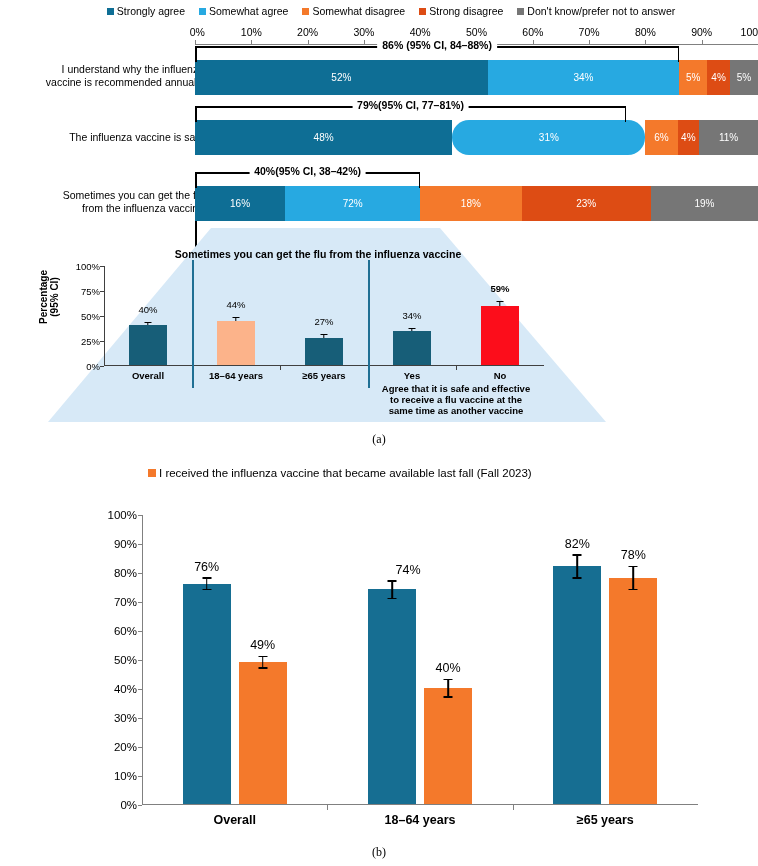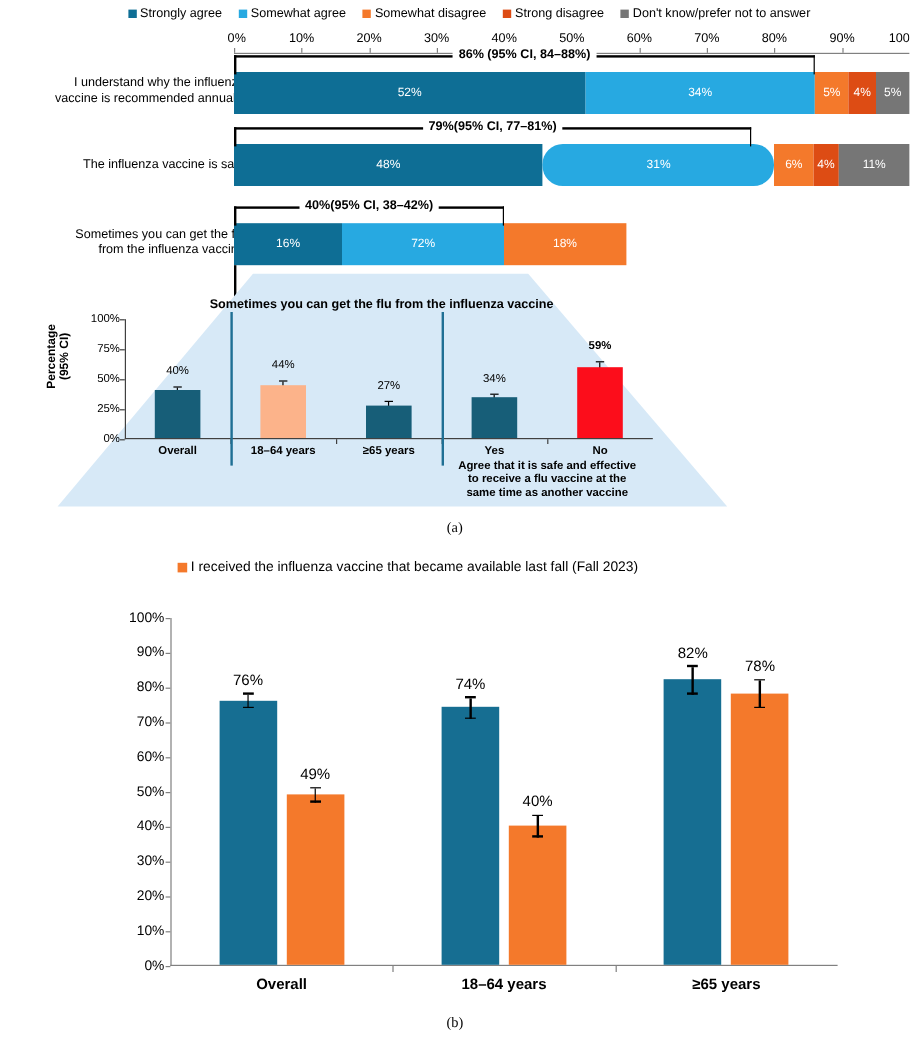--- a/index.html
+++ b/index.html
@@ -267,20 +267,26 @@
       </div>
       <div class="stack" style="top: 186px; width: 563px;">
         <div class="seg" style="background: rgb(14, 110, 149); width: 90.08px;">
           <span>16%</span>
         </div>
         <div class="seg" style="background: rgb(39, 169, 225); width: 135.12px;">
           <span>72%</span>
         </div>
         <div class="seg" style="background: rgb(244, 121, 43); width: 101.34px;">
           <span>18%</span>
+        </div>
+        <div class="seg" style="background: rgb(221, 76, 20); width: 129.49px;">
+          <span>23%</span>
+        </div>
+        <div class="seg" style="background: rgb(118, 118, 118); width: 106.97px;">
+          <span>19%</span>
         </div>
       </div>
       <div class="ci-bracket" style="left: 183px; width: 225.2px; top: 166px;">
         <div class="cib-top"></div>
         <div class="cib-l"></div>
         <div class="cib-r"></div>
         <div class="cib-text">40%(95% CI, 38–42%)</div>
       </div>
       <div class="ci-drop" style="left: 183px; top: 221px; height: 40px;"></div>
       <div class="ci-drop-foot" style="left: 183px; top: 260px;"></div>
@@ -396,21 +402,21 @@
       <div class="b-bar" style="left: 96.6667px; width: 48px; height: 142.1px; background: rgb(244, 121, 43);"></div>
       <div class="errbar" style="left: 120.667px; bottom: 136.3px; height: 11.6px; width: 1.6px;"></div>
       <div class="errcap" style="left: 120.667px; bottom: 147.9px; width: 9px; height: 1.6px;"></div>
       <div class="errcap" style="left: 120.667px; bottom: 136.3px; width: 9px; height: 1.6px;"></div>
       <div class="b-vlabel" style="left: 120.667px; bottom: 152.9px;">49%</div>
       <div class="b-xtick" style="left: 92.6667px; top: 298px;">Overall</div>
       <div class="b-bar" style="left: 226px; width: 48px; height: 214.6px; background: rgb(22, 110, 146);"></div>
       <div class="errbar" style="left: 250px; bottom: 205.9px; height: 17.4px; width: 1.6px;"></div>
       <div class="errcap" style="left: 250px; bottom: 223.3px; width: 9px; height: 1.6px;"></div>
       <div class="errcap" style="left: 250px; bottom: 205.9px; width: 9px; height: 1.6px;"></div>
-      <div class="b-vlabel" style="left: 250px; bottom: 228.3px;">74%</div>
+      <div class="b-vlabel" style="left: 266px; bottom: 228.3px;">74%</div>
       <div class="b-bar" style="left: 282px; width: 48px; height: 116px; background: rgb(244, 121, 43);"></div>
       <div class="errbar" style="left: 306px; bottom: 107.3px; height: 17.4px; width: 1.6px;"></div>
       <div class="errcap" style="left: 306px; bottom: 124.7px; width: 9px; height: 1.6px;"></div>
       <div class="errcap" style="left: 306px; bottom: 107.3px; width: 9px; height: 1.6px;"></div>
       <div class="b-vlabel" style="left: 306px; bottom: 129.7px;">40%</div>
       <div class="b-xtick" style="left: 278px; top: 298px;">18–64 years</div>
       <div class="b-bar" style="left: 411.333px; width: 48px; height: 237.8px; background: rgb(22, 110, 146);"></div>
       <div class="errbar" style="left: 435.333px; bottom: 226.2px; height: 23.2px; width: 1.6px;"></div>
       <div class="errcap" style="left: 435.333px; bottom: 249.4px; width: 9px; height: 1.6px;"></div>
       <div class="errcap" style="left: 435.333px; bottom: 226.2px; width: 9px; height: 1.6px;"></div>

